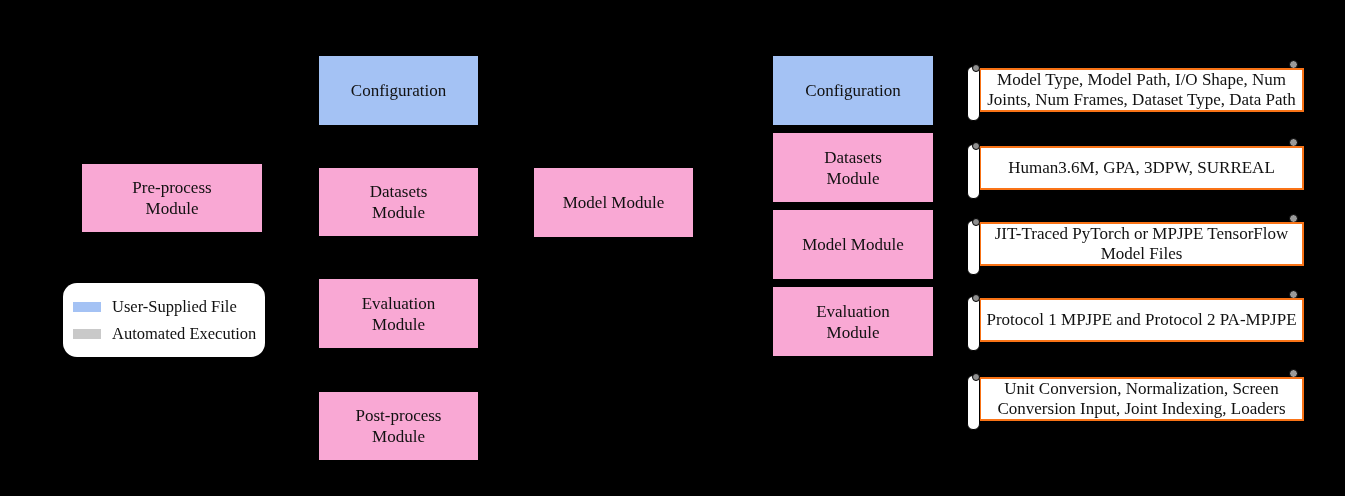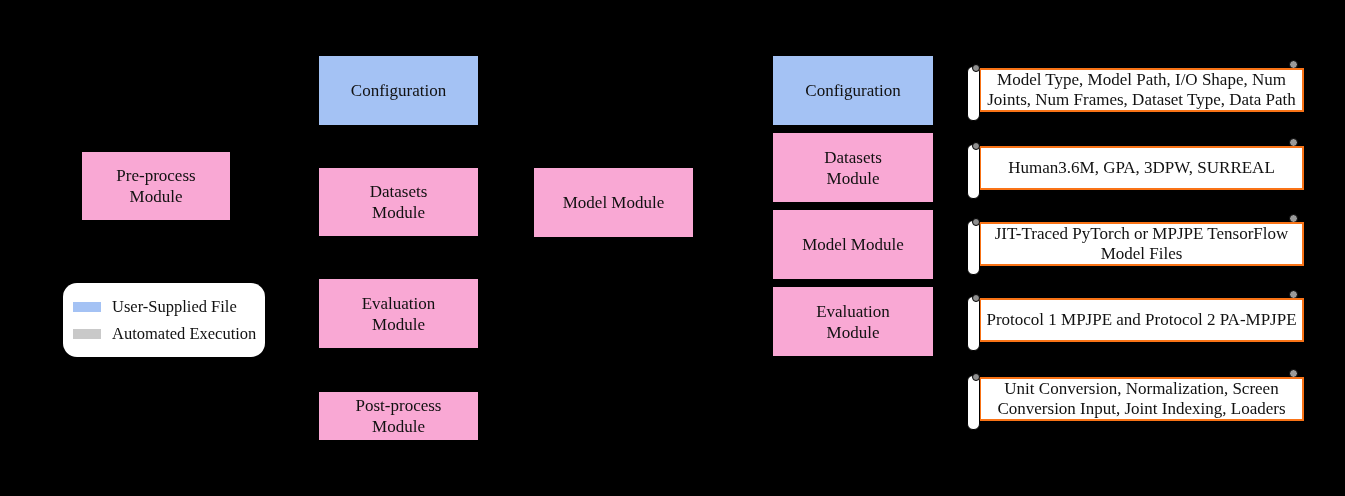--- a/index.html
+++ b/index.html
@@ -59,21 +59,21 @@
     position:absolute;right:6px;top:-8px;width:9px;height:9px;
     background:#9a9a9a;border:1.5px solid #000;border-radius:50%;
     box-sizing:border-box;z-index:0;
   }
 </style>
 </head>
 <body>
 
 <div id="canvas">
 
-  <div class="box gray" style="left:82px;top:152px;width:148px;height:68px">
+  <div class="box gray" style="left:82px;top:164px;width:180px;height:68px">
     <span>Pre-process Module</span>
   </div>
 
   <div class="legend">
     <div class="legend-row">
       <span class="legend-swatch blue"></span>
       <span class="legend-label">User-Supplied File</span>
     </div>
     <div class="legend-row">
       <span class="legend-swatch gray"></span>
@@ -83,21 +83,21 @@
 
   <div class="box blue" style="left:319px;top:56px;width:159px;height:69px">
     <span>Configuration</span>
   </div>
   <div class="box gray" style="left:319px;top:168px;width:159px;height:68px">
     <span>Datasets Module</span>
   </div>
   <div class="box gray" style="left:319px;top:279px;width:159px;height:69px">
     <span>Evaluation Module</span>
   </div>
-  <div class="box gray" style="left:319px;top:392px;width:159px;height:48px">
+  <div class="box gray" style="left:319px;top:392px;width:159px;height:68px">
     <span>Post-process Module</span>
   </div>
 
   <div class="box gray" style="left:534px;top:168px;width:159px;height:69px">
     <span>Model Module</span>
   </div>
 
   <div class="box blue" style="left:773px;top:56px;width:160px;height:69px">
     <span>Configuration</span>
   </div>

